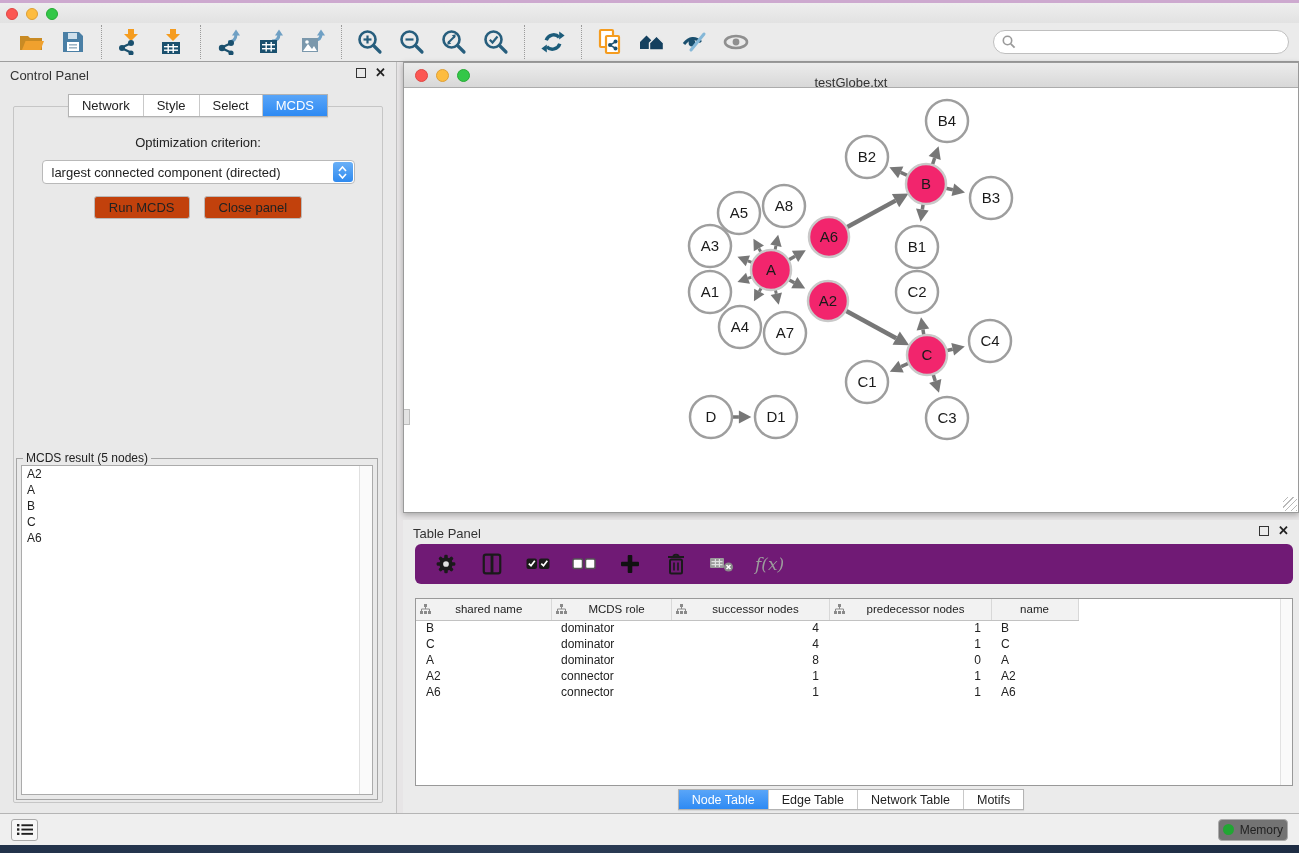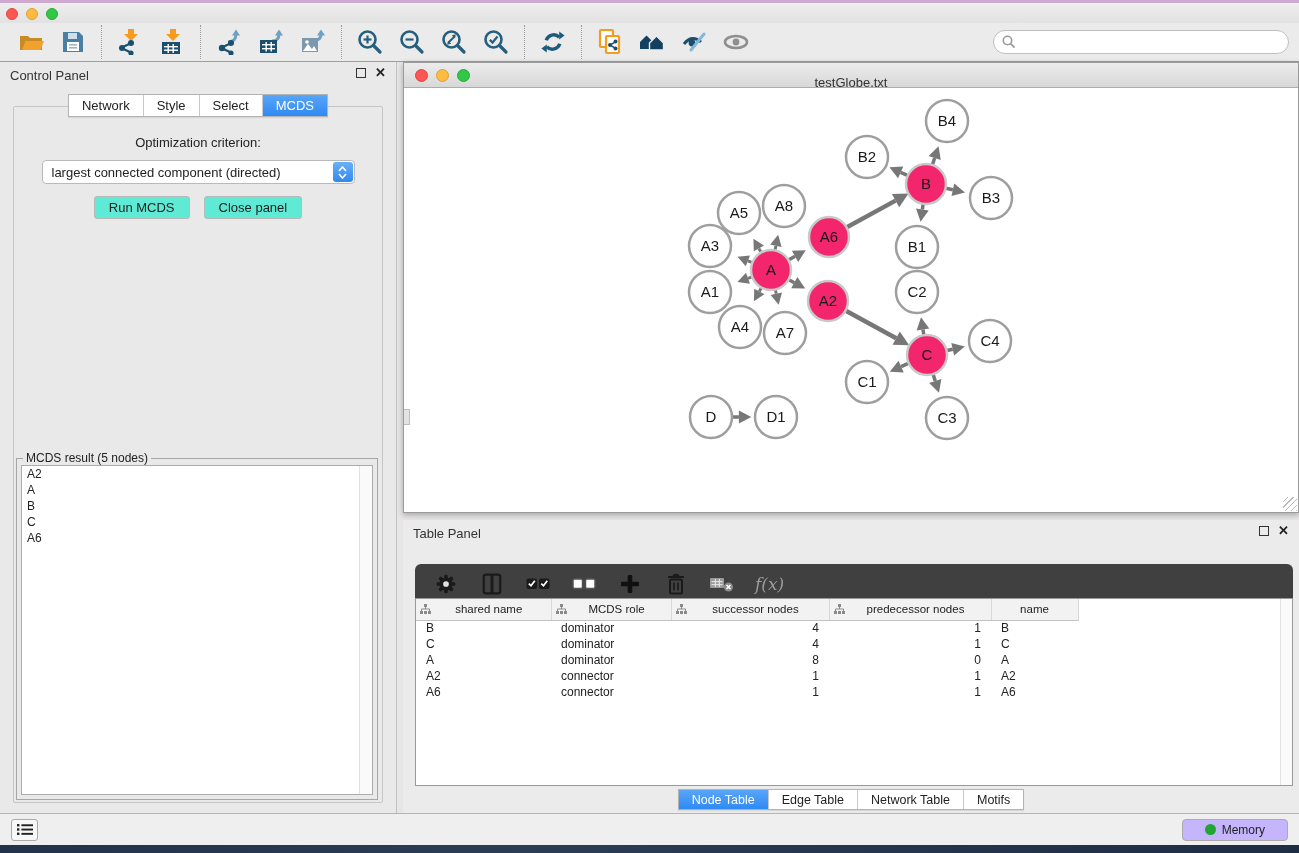--- a/index.html
+++ b/index.html
@@ -44,61 +44,61 @@
   .seg button { border:none; border-left:1px solid #C9C9C9; background:#fff; padding:3px 13px; font-size:13px; color:#222; font-family:inherit; }
   .seg button:first-child { border-left:none; }
   .seg button.active { background:linear-gradient(#59A5F8,#2E8AF3); color:#fff; }
 
   .cp-frame { position:absolute; left:13px; right:13px; top:44px; bottom:10px; border:1px solid #C6C6C6; border-radius:2px; background:#E9E9E9; }
   .opt-label { text-align:center; font-size:13px; margin-top:28px; }
   .opt-select { margin:10px auto 0; width:313px; height:24px; border:1px solid #B9B9B9; border-radius:4px; background:#fff; display:flex; align-items:center; position:relative; padding-left:9px; font-size:13px; }
   .opt-select .stepper { position:absolute; right:1px; top:1px; bottom:1px; width:20px; border-radius:3px; background:linear-gradient(#6AB0F7,#2F8AEF); display:flex; flex-direction:column; align-items:center; justify-content:center; gap:1px; }
   .stepper svg { display:block; }
   .cp-buttons { display:flex; justify-content:center; gap:14px; margin-top:12px; }
-  .cp-btn { background:#5eead4; border:1px solid #B9B9B9; border-radius:3px; padding:3px 14px; font-size:13px; font-family:inherit; color:#222; }
+  .cp-btn { background:#c2410c; border:1px solid #B9B9B9; border-radius:3px; padding:3px 14px; font-size:13px; font-family:inherit; color:#222; }
 
   .result-box { position:absolute; left:2px; right:4px; top:351px; height:342px; border:1px solid #A6A6A6; background:#E9E9E9; }
   .result-legend { position:absolute; top:-8px; left:6px; background:#E9E9E9; font-size:12px; padding:0 3px; }
   .result-list { position:absolute; left:4px; right:4px; top:6px; bottom:4px; background:#fff; border:1px solid #ABABAB; overflow:hidden; }
   .result-scroll { position:absolute; right:0; top:0; bottom:0; width:13px; background:#FAFAFA; border-left:1px solid #E0E0E0; }
   .result-item { font-size:12px; line-height:16px; padding-left:5px; }
 
   
   .network-window { position:absolute; left:403px; top:0; right:0; height:451px; background:#fff; border:1px solid #9A9A9A; box-shadow:0 2px 6px rgba(0,0,0,.28); }
   .nw-titlebar { height:25px; background:linear-gradient(#ECECEC,#D8D8D8); border-bottom:1px solid #ACACAC; position:relative; }
   .nw-tl-group { position:absolute; left:11px; top:6px; display:flex; gap:8px; }
   .nw-tl { width:13px; height:13px; border-radius:50%; }
   .nw-title { position:absolute; left:0; right:0; top:12px; text-align:center; font-size:13px; color:#333; }
   .nw-canvas { position:absolute; left:0; right:0; top:25px; bottom:0; background:#fff; overflow:hidden; }
   .nw-left-handle { position:absolute; left:0; top:346px; width:6px; height:16px; background:#E3E3E3; border:1px solid #BDBDBD; border-left:none; }
   .nw-resize-grip { position:absolute; right:1px; bottom:1px; width:14px; height:14px;
      background:repeating-linear-gradient(135deg, transparent 0 3px, #B9B9B9 3px 4px); }
 
   
   .table-panel { position:absolute; left:403px; top:458px; right:0; bottom:0; background:#EBEBEB; }
-  .tp-toolbar { position:absolute; left:12px; right:6px; top:44px; height:40px; background:#404040; border-radius:6px; display:flex; align-items:center; padding-left:18px; gap:20px; }
+  .tp-toolbar { position:absolute; left:12px; right:6px; top:24px; height:40px; background:#701a75; border-radius:6px; display:flex; align-items:center; padding-left:18px; gap:20px; }
   .tp-icon-btn { background:none; border:none; display:flex; align-items:center; justify-content:center; width:26px; height:28px; }
   .fx-label { font-family:"DejaVu Serif", serif; font-style:italic; font-size:17px; color:#9C9C9C; }
 
   .tp-table-wrap { position:absolute; left:12px; right:6px; top:78px; bottom:27px; background:#fff; border:1px solid #999; overflow:hidden; }
   table.data { border-collapse:collapse; width:100%; }
   table.data th { background:#F2F2F2; border-bottom:1px solid #C2C2C2; border-right:1px solid #D8D8D8; font-weight:normal; font-size:11.5px; height:21px; padding:0 4px; }
   table.data th .th-inner { display:flex; align-items:center; }
   table.data th .th-label { flex:1; text-align:center; }
   table.data td { font-size:12px; height:16px; padding:0 10px 0 10px; white-space:nowrap; }
   td.num { text-align:right; padding-right:14px; }
   .tp-scroll { position:absolute; right:0; top:0; bottom:0; width:12px; background:#FAFAFA; border-left:1px solid #E2E2E2; }
 
   .tp-tabs-row { position:absolute; left:0; right:0; bottom:3px; display:flex; justify-content:center; }
   .tp-tabs-row .seg button { font-size:12.5px; padding:2.5px 13px; }
 
   
   .statusbar { height:32px; flex:0 0 auto; border-top:1px solid #B5B5B5; background:#EFEFEF; display:flex; align-items:center; justify-content:space-between; padding:0 11px; }
   .status-left-btn { width:27px; height:22px; background:#F7F7F7; border:1px solid #ABABAB; border-radius:3px; display:flex; align-items:center; justify-content:center; }
-  .memory-btn { height:22px; background:#c4b5fd; border:1px solid #ABABAB; border-radius:4px; display:flex; align-items:center; gap:6px; padding:0 22px; font-size:12px; color:#222; font-family:inherit; }
+  .memory-btn { height:22px; background:#737373; border:1px solid #ABABAB; border-radius:4px; display:flex; align-items:center; gap:6px; padding:0 4px; font-size:12px; color:#222; font-family:inherit; }
   .memory-dot { width:11px; height:11px; border-radius:50%; background:#21A633; display:inline-block; }
 
   svg.graph text { font-family:"Liberation Sans", sans-serif; }
 </style>
 </head>
 <body>
 
 <div class="desktop-top"></div>
 <div class="desktop-bottom"></div>
 

